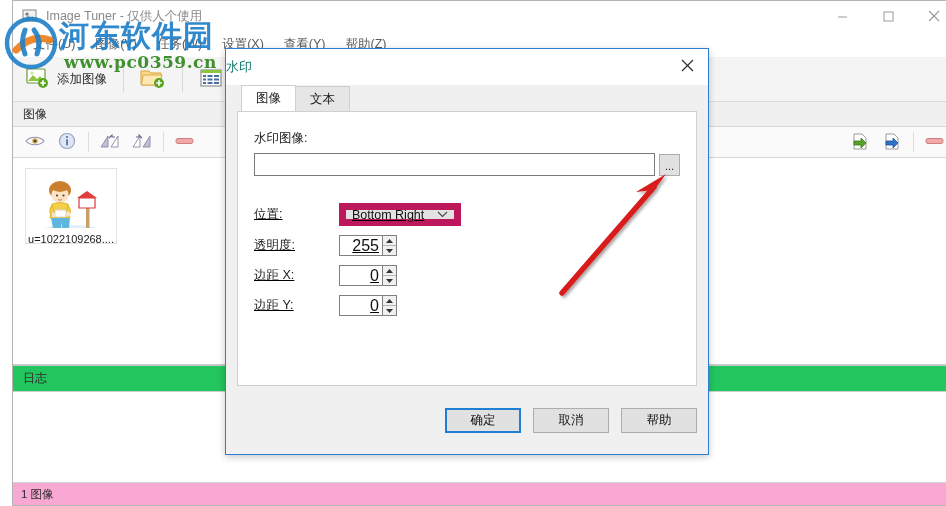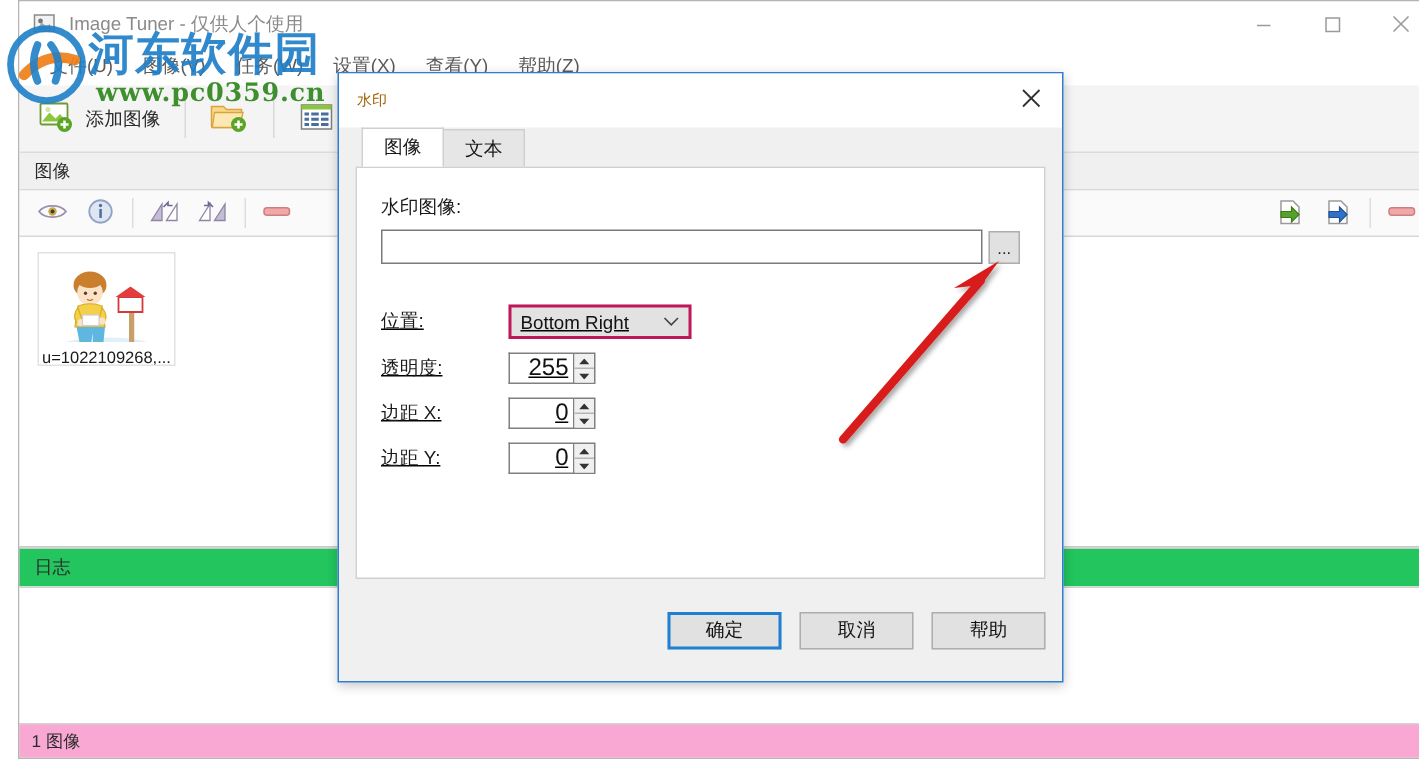--- a/index.html
+++ b/index.html
@@ -275,23 +275,22 @@
   }
   .dlg-titlebar {
     height: 36px;
     background: #ffffff;
     display: flex;
     align-items: center;
     flex: none;
     position: relative;
   }
   .dlg-title {
-    margin-left: 12px;
-    font-size: 10px;
-    color: #a16207;
+    font-size: 13px;
+    color: #0f766e;
   }
   .dlg-close {
     position: absolute;
     right: 0; top: 0;
     width: 42px; height: 36px;
     display: flex;
     align-items: center;
     justify-content: center;
     color: #333;
   }
@@ -385,21 +384,21 @@
     text-decoration: underline;
   }
   .grid-label {
     font-size: 12.5px;
     color: #1a1a1a;
   }
   .combo {
     width: 122px;
     height: 23px;
     background: #e2e2e2;
-    border: 2px solid #be185d;
+    border: 7px solid #be185d;
     box-sizing: border-box;
     display: flex;
     align-items: center;
     padding: 0 6px;
     font-size: 12.5px;
     color: #111;
     justify-content: space-between;
   }
   .combo-caret { color: #444; font-size: 9px; }
 

